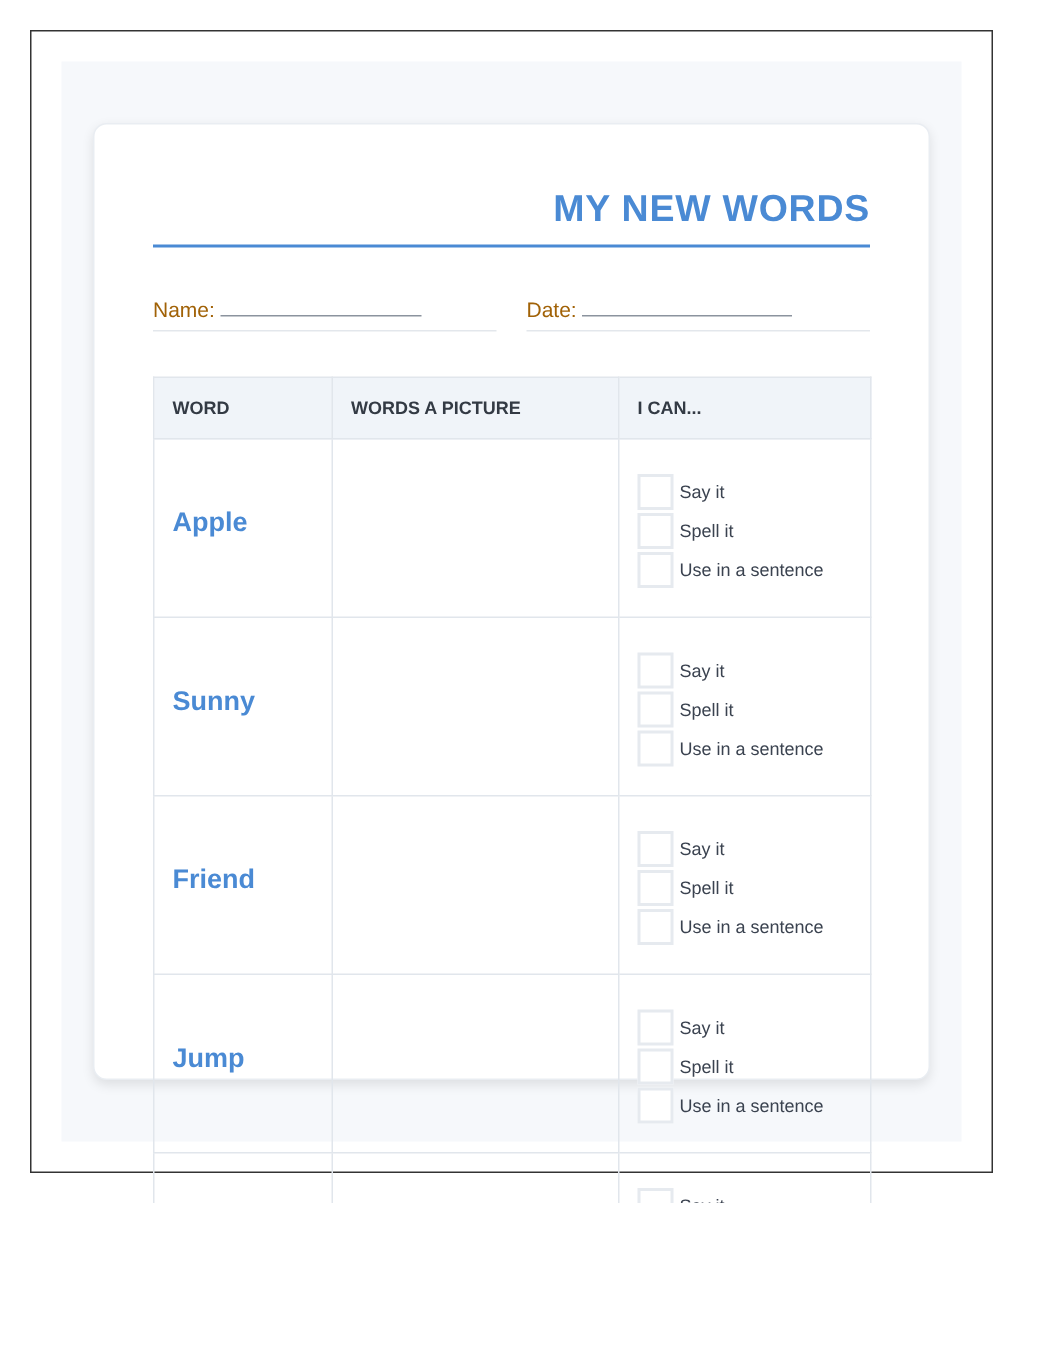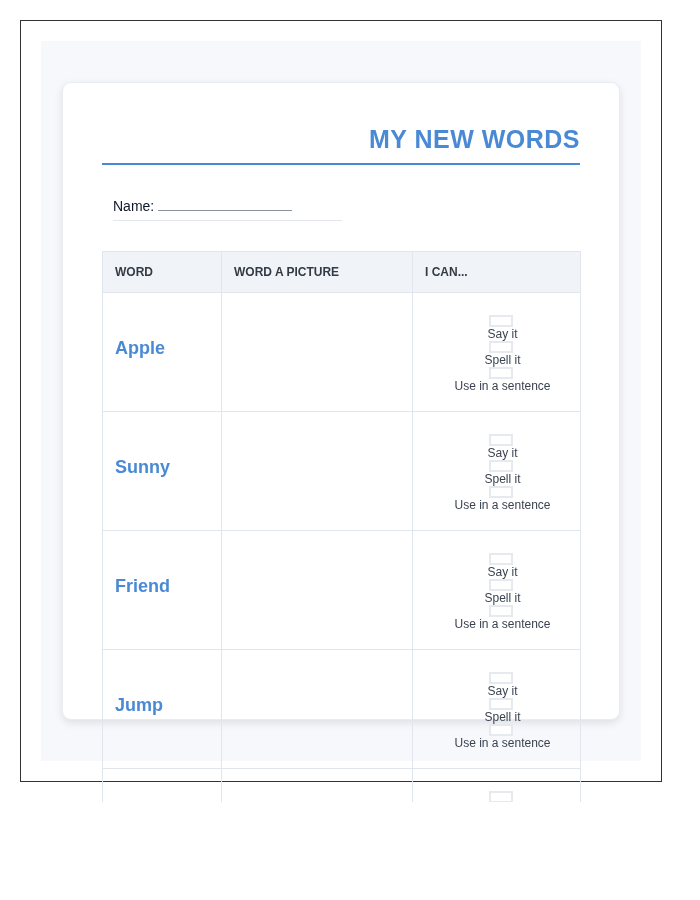--- a/index.html
+++ b/index.html
@@ -9,61 +9,64 @@
   .frame { position:absolute; left:20px; top:20px; width:640px; height:760px;
            border:1px solid #333333; box-sizing:content-box; }
   .panel { position:absolute; left:41px; top:41px; width:600px; height:720px; background:#f6f8fb; }
   .card { position:absolute; left:62px; top:82px; width:558px; height:638px; background:#ffffff;
           border-radius:9px; border:1px solid #e9edf2; box-sizing:border-box;
           box-shadow:0 3px 8px rgba(0,0,0,0.10); }
   .title { position:absolute; left:102px; top:122px; width:478px; text-align:right;
            font-size:25px; font-weight:bold; letter-spacing:0.5px; color:#4a8ad4; line-height:34px; }
   .title-rule { position:absolute; left:102px; top:163px; width:478px; height:2px; background:#4a8ad4; }
   .field { position:absolute; top:196px; width:229px; height:24px; border-bottom:1px solid #e3e7ec;
-           font-size:14px; color:#0f172a; line-height:20px;margin-left:11px; }
+           font-size:14px; color:#a16207; line-height:20px; }
   .field .blank { display:inline-block; width:134px; border-bottom:1px solid #8b939e; height:14px; vertical-align:baseline; margin-left:4px; }
   .field.name { left:102px; }
   .field.date { left:351px; }
   .field.date .blank { width:140px; }
   table.words { position:absolute; left:102px; top:251px; width:478px; border-collapse:collapse; table-layout:fixed; }
   table.words th, table.words td { border:1px solid #e1e6ec; vertical-align:top; padding:0; }
   table.words th { background:#f0f4f9; height:40px; text-align:left; font-size:12px; font-weight:bold;
                    color:#333a44; padding-left:12px; vertical-align:middle; }
   table.words td { height:118px; }
   .word { display:block; padding:21px 0 0 12px; font-size:18px; color:#4a8ad4; font-weight:bold;margin-top:24px; }
   .checks { padding-top:22px; padding-left:12px; }
-  .check-row { display:flex; align-items:center; height:26px;flex-direction:column; }
+  .check-row { display:flex; align-items:center; height:26px; }
   .box { width:20px; height:20px; border:2px solid #e6eaef; box-sizing:content-box; margin-right:4px; background:#fff; cursor:pointer; }
   .check-label { font-size:12px; color:#3b4350; }
 </style>
 </head>
 <body>
 
 <div class="clip">
   <div class="frame"></div>
   <div class="panel"></div>
   <div class="card"></div>
 
   <div class="title">MY NEW WORDS</div>
   <div class="title-rule"></div>
 
   <div class="field name">
     <span>Name:</span><span class="blank"></span>
   </div>
+  <div class="field date">
+    <span>Date:</span><span class="blank"></span>
+  </div>
 
   <table class="words">
     <colgroup>
         <col style="width:119px">
         <col style="width:191px">
         <col style="width:168px">
       </colgroup>
     <thead>
       <tr>
         <th>WORD</th>
-        <th>WORD A PICTURE</th>
+        <th>WORDS A PICTURE</th>
         <th>I CAN...</th>
       </tr>
     </thead>
     <tbody id="rows">
   <tr>
     <td>
             <span class="word">Apple</span>
           </td>
     <td></td>
     <td>

